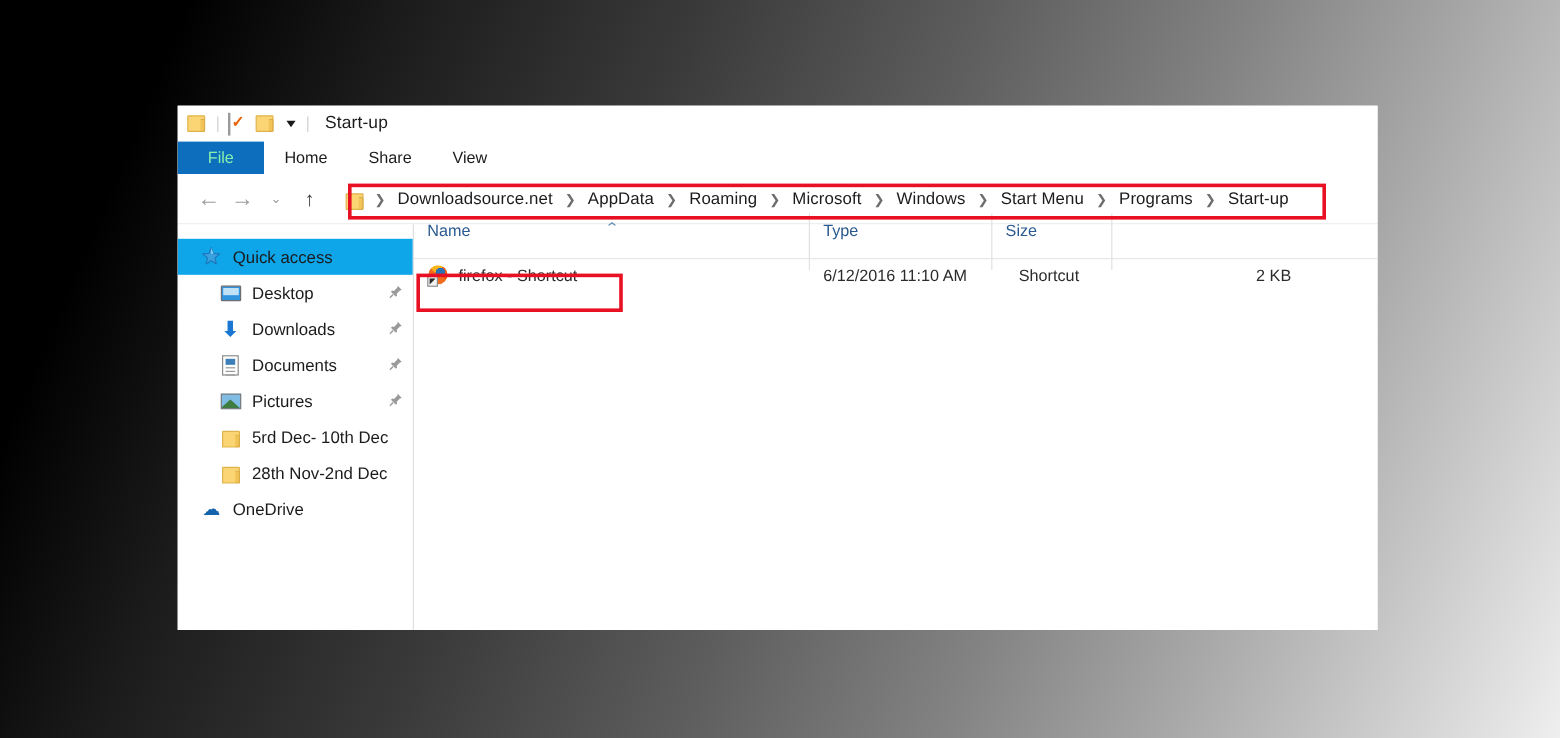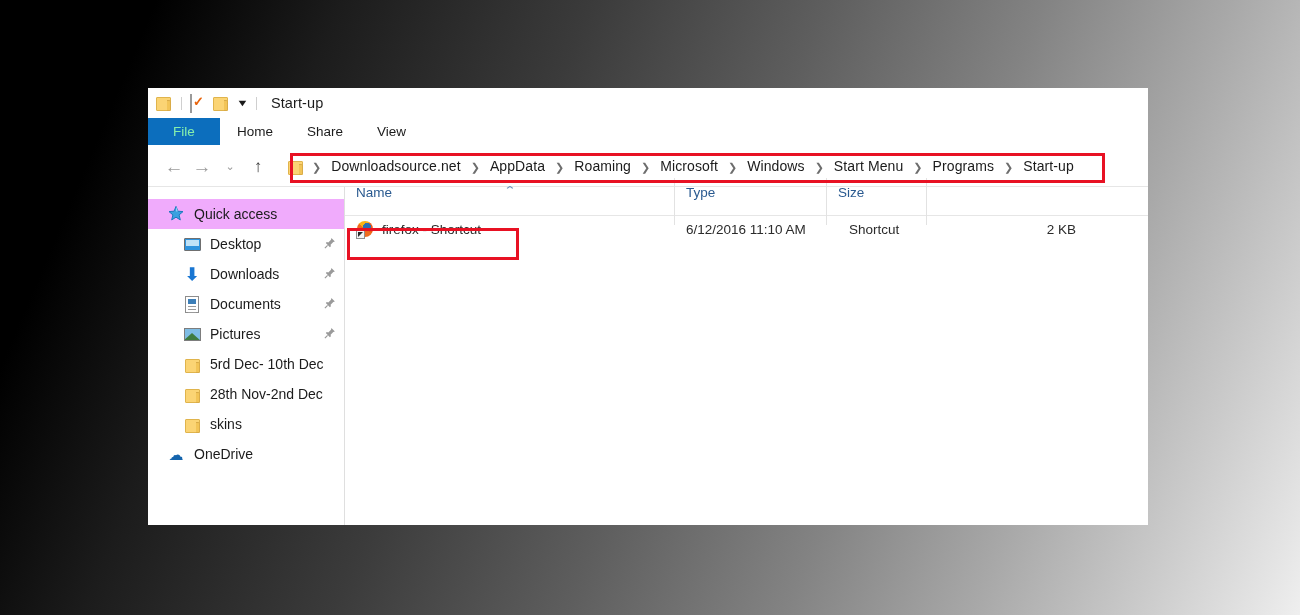--- a/index.html
+++ b/index.html
@@ -214,21 +214,21 @@
   .np-item {
     height: 30px;
     display: flex;
     align-items: center;
     font-size: 14px;
     color: #1b1b1b;
     white-space: nowrap;
     padding-right: 8px;
     position: relative;
   }
-  .np-item.selected { background: #f0abfc; }
+  .np-item.selected { background: #0ea5e9; }
   .np-item .np-icon {
     width: 20px; height: 18px;
     margin-right: 8px;
     flex: 0 0 20px;
     display: flex;
     align-items: center;
     justify-content: center;
   }
   .np-item .np-label { flex: 1; }
   .np-item .pin {
@@ -504,26 +504,20 @@
             <span class="folder-glyph"></span>
           </span>
           <span class="np-label">5rd Dec- 10th Dec</span>
         </div>
         <div class="np-item indent-1">
           <span class="np-icon">
             <span class="folder-glyph"></span>
           </span>
           <span class="np-label">28th Nov-2nd Dec</span>
         </div>
-        <div class="np-item indent-1">
-          <span class="np-icon">
-            <span class="folder-glyph"></span>
-          </span>
-          <span class="np-label">skins</span>
-        </div>
         <div class="np-item indent-0">
           <span class="np-icon">
             <span class="ic-onedrive">☁</span>
           </span>
           <span class="np-label">OneDrive</span>
         </div>
       </div>
 
     <div class="filelist">
 

